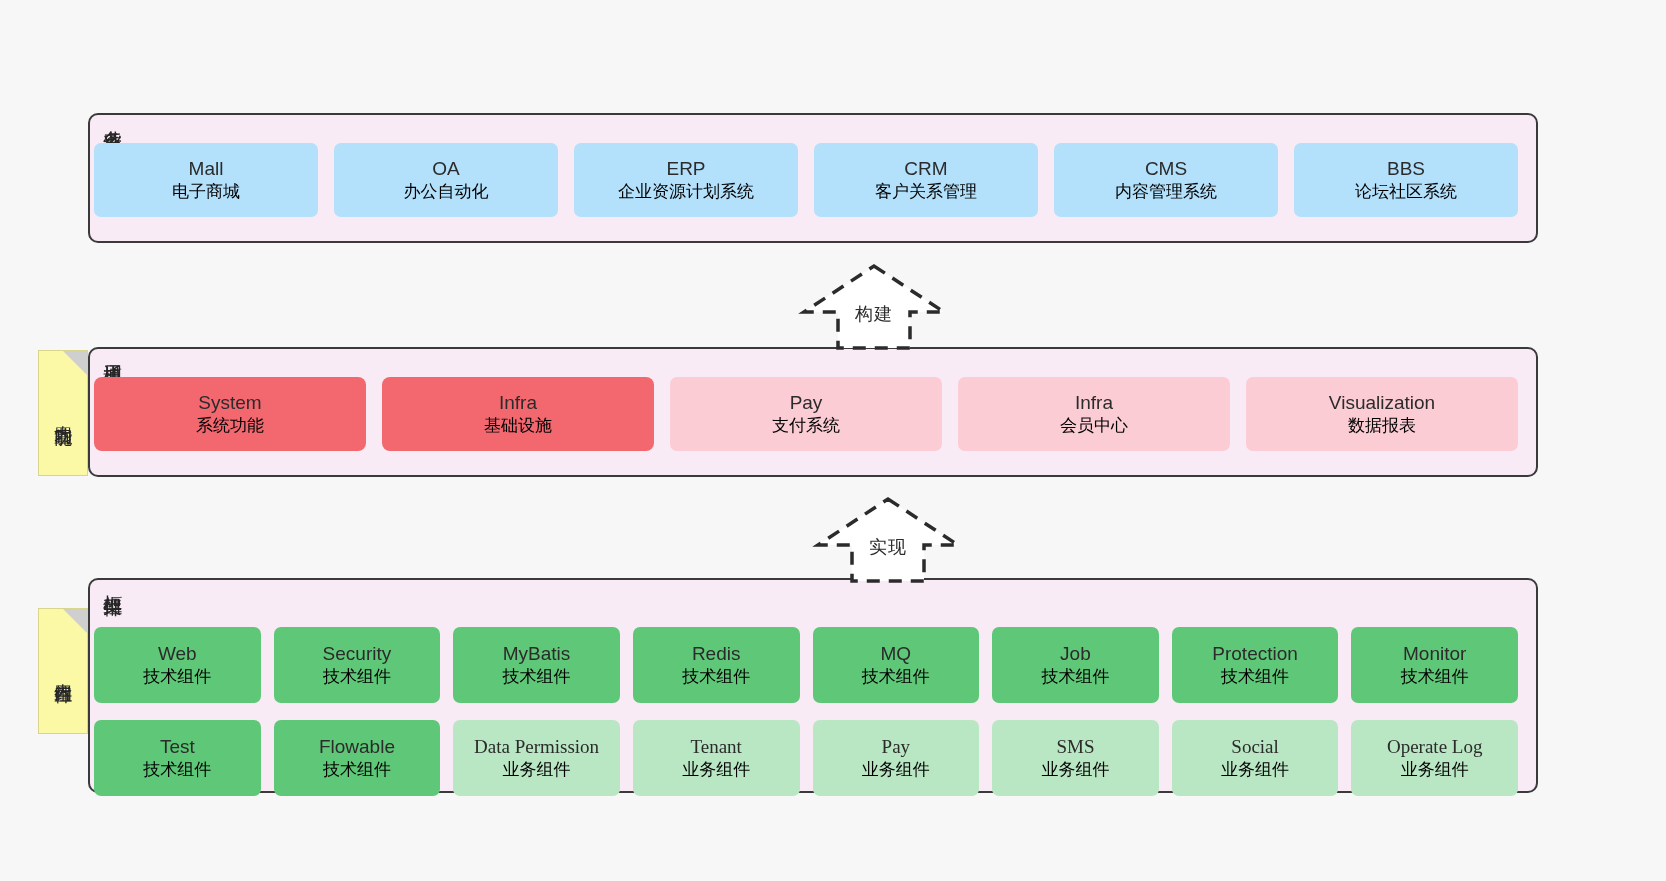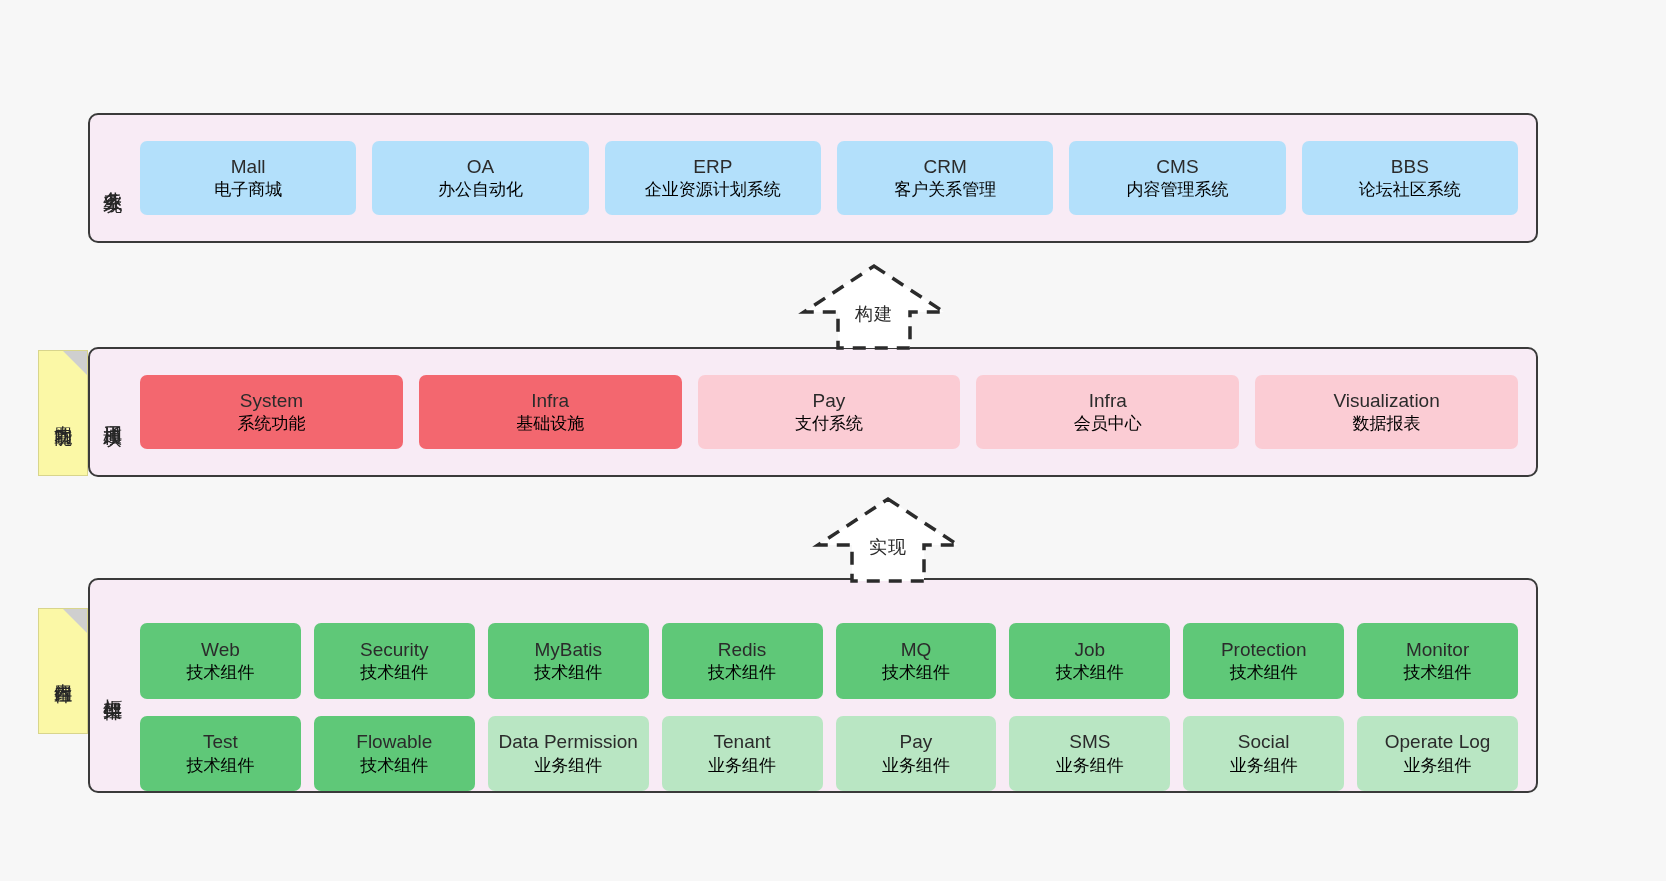--- a/index.html
+++ b/index.html
@@ -25,21 +25,21 @@
   }
 
   
   .layer {
     position: absolute;
     background: #f8ebf5;
     border: 2px solid #3a3a3a;
     border-radius: 10px;
     box-sizing: border-box;
     display: flex;
-    flex-direction: row;
+    flex-direction: column;
     align-items: stretch;
   }
 
   .layer-title {
     flex: 0 0 auto;
     width: 46px;
     display: flex;
     align-items: center;
     justify-content: center;
     font-size: 19px;
@@ -87,24 +87,24 @@
     white-space: nowrap;
   }
   .card .cn {
     font-size: 17px;
     color: #000000;
     white-space: nowrap;
   }
   .card.wrap .en { white-space: normal; }
 
   .c-blue       { background: #b3e0fb; }
-  .c-red        { background: #f3676f; }
+  .c-red        { background: #f3676f; border-radius: 8px; }
   .c-pink       { background: #fbccd4; }
   .c-green      { background: #5fc878; }
-  .c-lightgreen { background: #b9e6c3; }
+  .c-lightgreen { background: #b9e6c3; font-family: Liberation Serif, serif; }
 
   
   .note {
     position: absolute;
     background: #fbf8a6;
     border: 1px solid #d8d58c;
     box-sizing: border-box;
     display: flex;
     align-items: center;
     justify-content: center;

